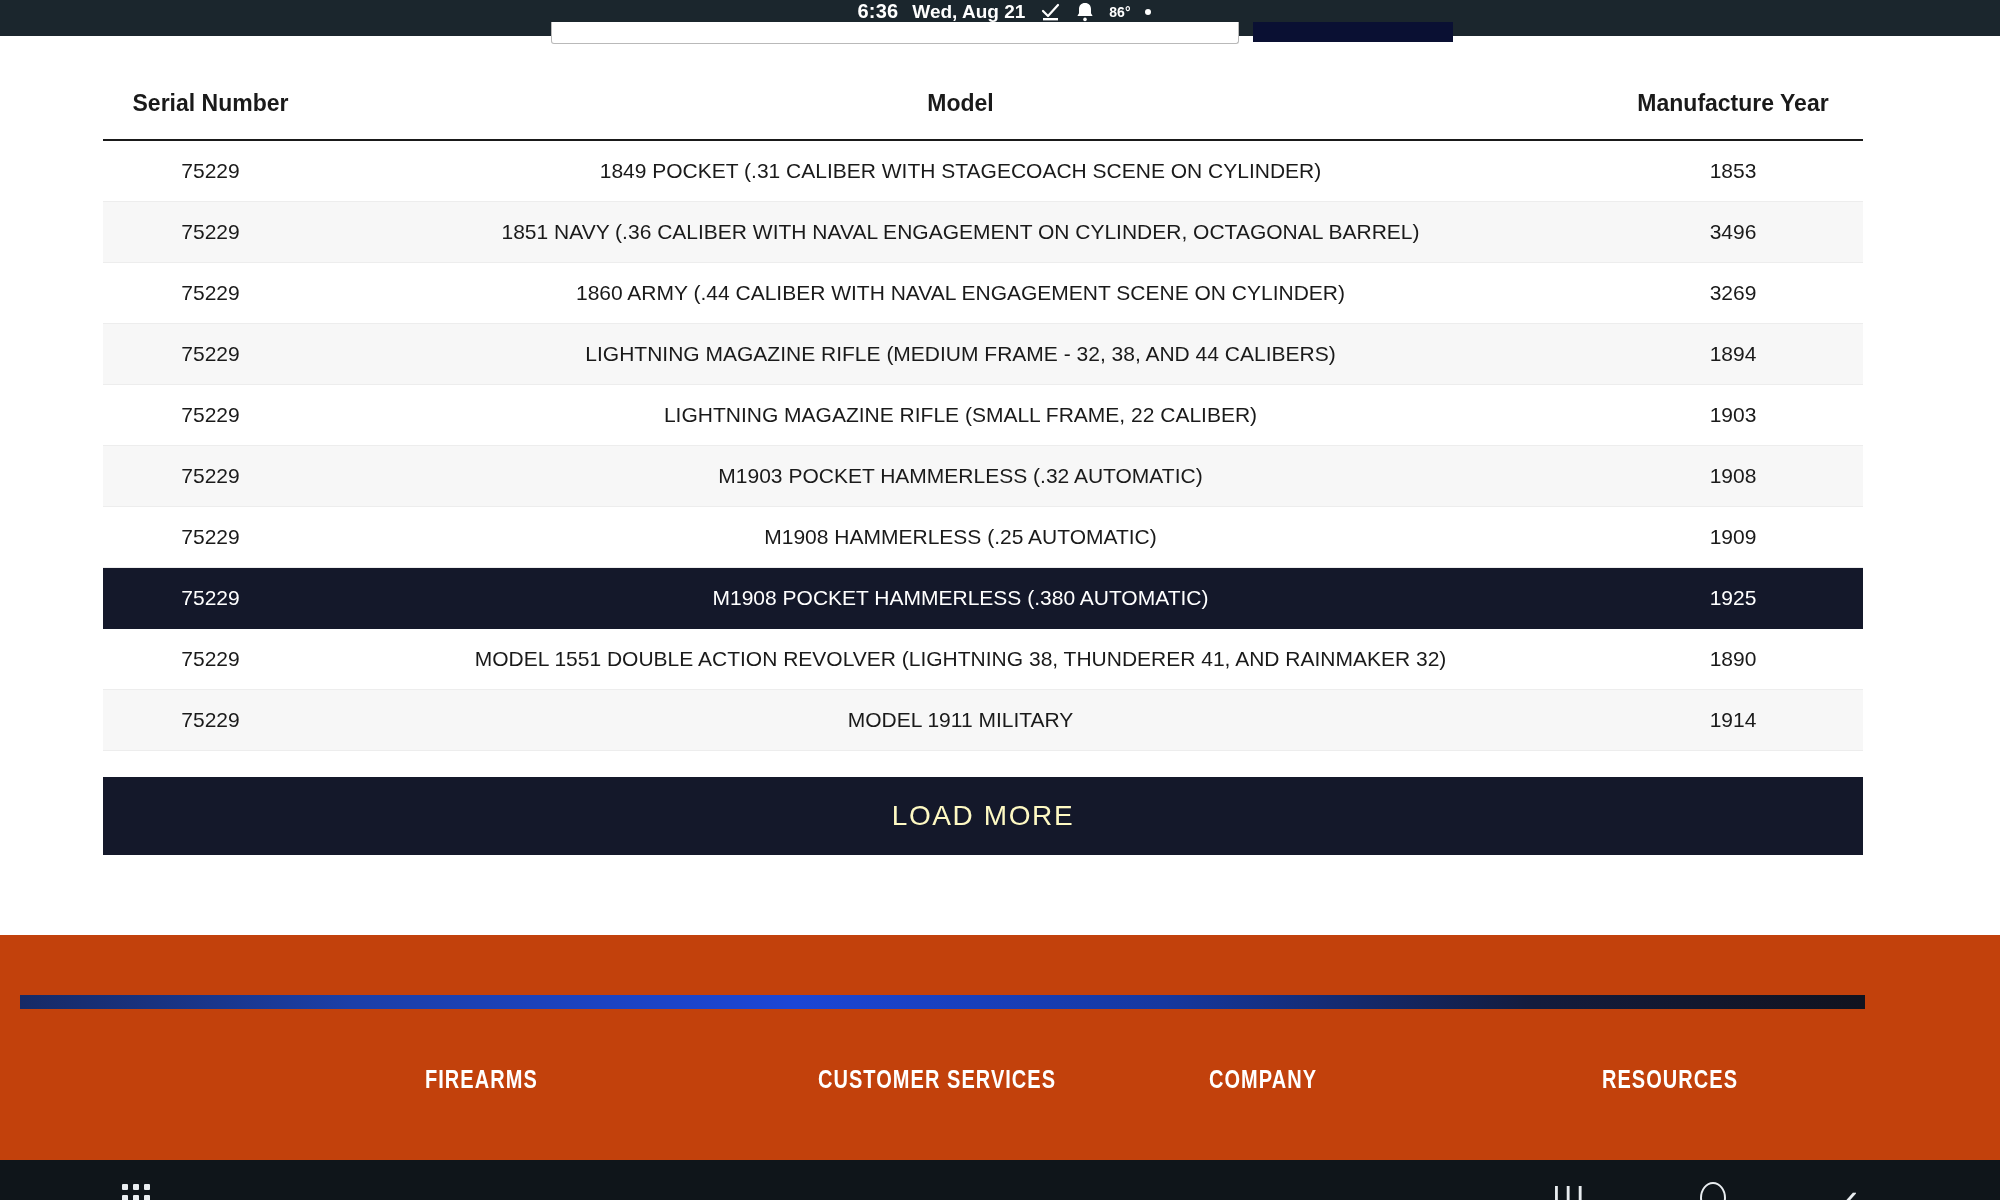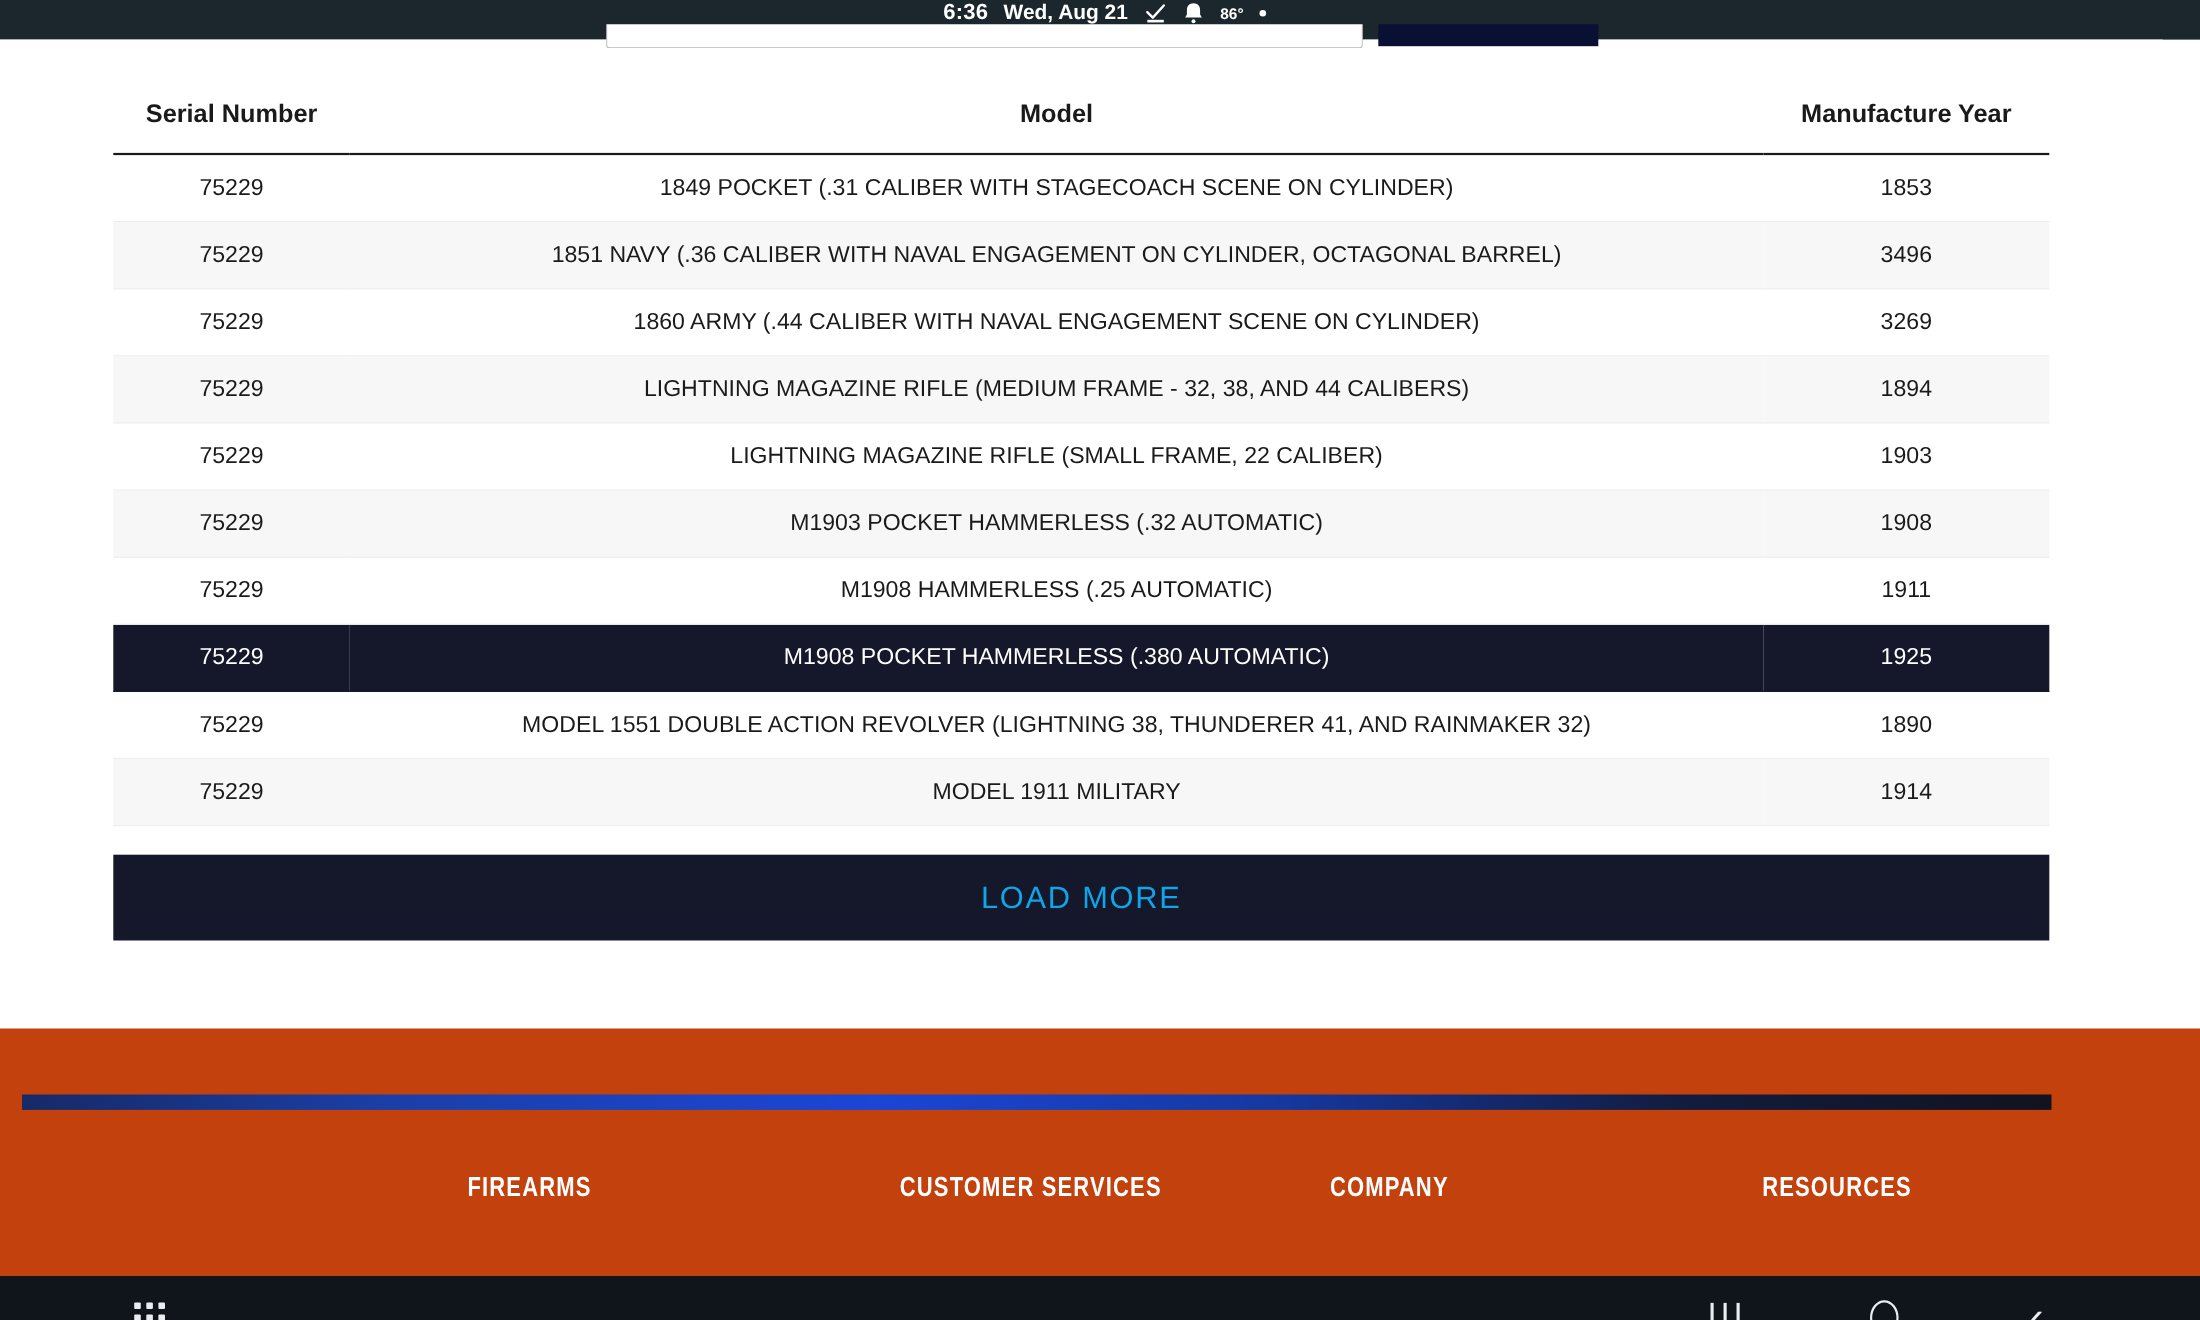--- a/index.html
+++ b/index.html
@@ -53,21 +53,21 @@
     font-size:21px; color:#1a1a1a; text-align:center;
     padding:18px 0; border-bottom:1px solid #ededed;
     white-space:nowrap;
   }
   #results-table tbody tr.alt td { background:#f7f7f7; }
   #results-table tbody tr.selected td { background:#14182a; color:#ffffff; border-bottom-color:#14182a; }
 
   
   #load-more {
     display:block; width:1760px; margin:26px auto 0 auto; height:78px;
-    background:#14182a; color:#0ea5e9; border:none;
+    background:#14182a; color:#fef9c3; border:none;
     font-family:"Liberation Sans", sans-serif;
     font-size:28px; letter-spacing:1.6px; cursor:pointer;
   }
 
   
   #footer {
     position:absolute; left:0; top:899px; width:2000px; height:225px;
     background:#c2410c;
   }
   #footer-accent {
@@ -195,21 +195,21 @@
           <td>1903</td>
         </tr>
         <tr class="alt">
           <td>75229</td>
           <td>M1903 POCKET HAMMERLESS (.32 AUTOMATIC)</td>
           <td>1908</td>
         </tr>
         <tr>
           <td>75229</td>
           <td>M1908 HAMMERLESS (.25 AUTOMATIC)</td>
-          <td>1911</td>
+          <td>1909</td>
         </tr>
         <tr class="selected">
           <td>75229</td>
           <td>M1908 POCKET HAMMERLESS (.380 AUTOMATIC)</td>
           <td>1925</td>
         </tr>
         <tr>
           <td>75229</td>
           <td>MODEL 1551 DOUBLE ACTION REVOLVER (LIGHTNING 38, THUNDERER 41, AND RAINMAKER 32)</td>
           <td>1890</td>

